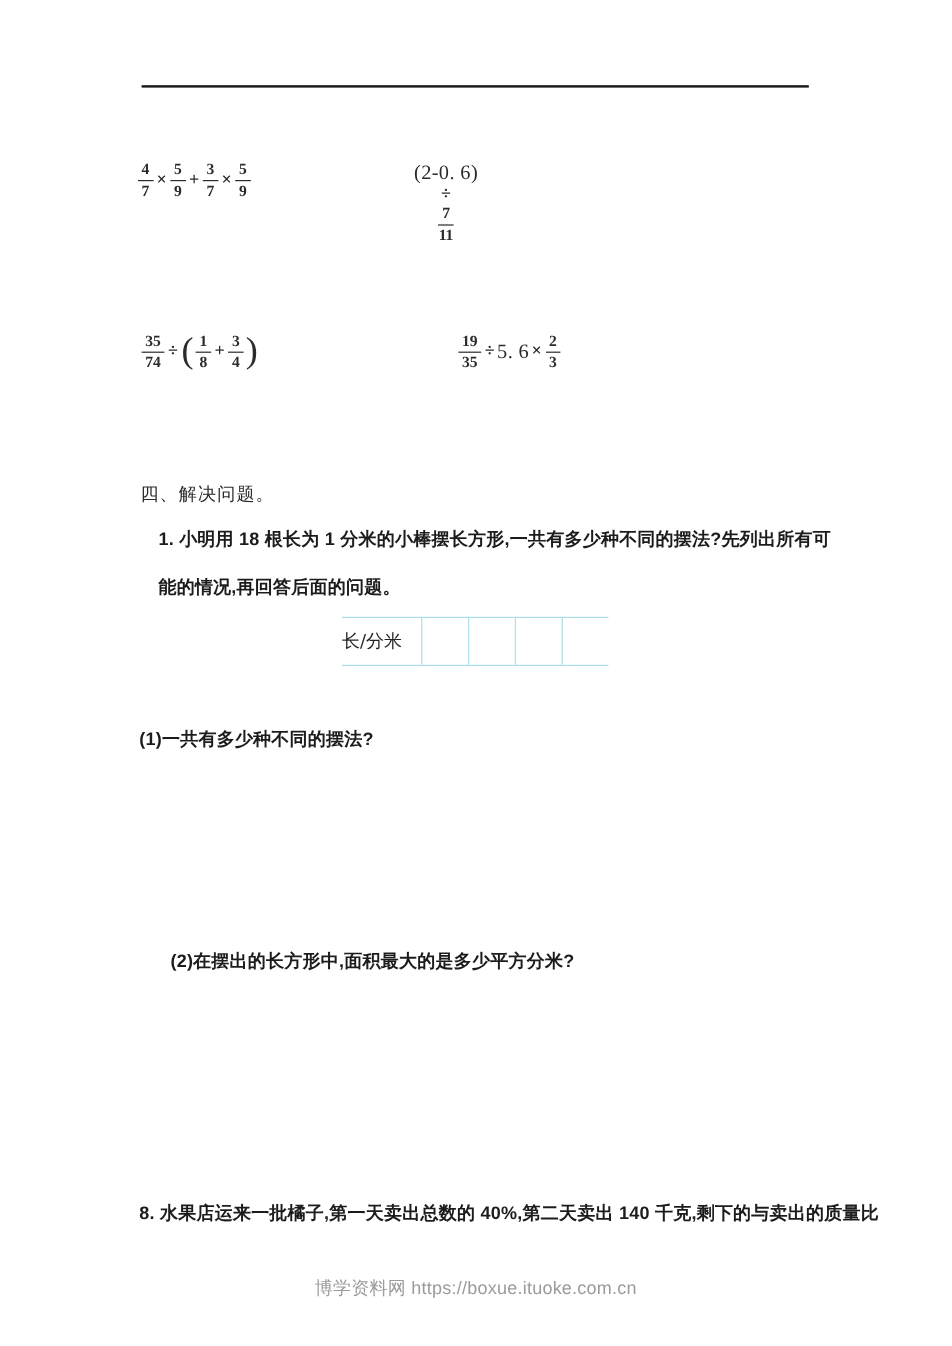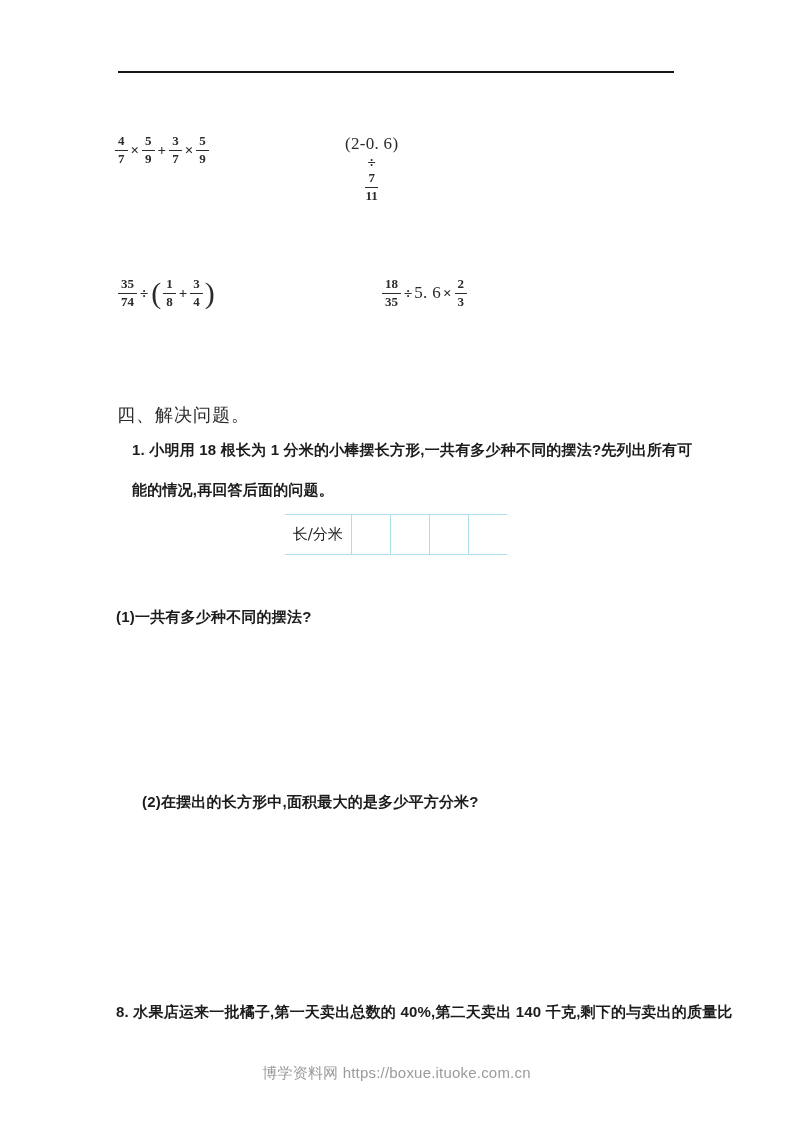--- a/index.html
+++ b/index.html
@@ -48,21 +48,21 @@
 
   .op   { font-size:15px; font-weight:600; margin:0 2px; }
   .mtxt { font-size:17px; font-weight:500; letter-spacing:0.3px; }
   .paren{ font-size:30px; font-weight:400; line-height:1; margin:0 1px; }
 
   
   .section-heading {
     position:absolute;
     left:117px; top:403px;
     font-family:"Liberation Serif", serif;
-    font-size:18px;
+    font-size:15px;
     letter-spacing:1px;
     color:#2a2a2a;
   }
   .bodytext {
     font-size:15px;
     font-weight:600;
     color:#1c1c1c;
     letter-spacing:0.2px;
   }
   .p1-text {
@@ -77,21 +77,21 @@
   .p2-text { position:absolute; left:116px; top:1001px; line-height:22px; white-space:nowrap; }
 
   
   .table-wrap { position:absolute; left:285px; top:514px; }
   .dim-table { border-collapse:collapse; }
   .dim-table td { height:40px; border-bottom:1.5px solid #abdfe9; }
   .dim-table tr:first-child td { border-top:1.5px solid #abdfe9; }
   .dim-table td + td { border-left:1.5px solid #abdfe9; }
   .dim-table .tbl-label {
     width:66px;
-    text-align:center;
+    text-align:left;
     font-family:"DejaVu Serif", serif;
     font-size:15px;
     color:#242424;
   }
   .dim-table .tbl-cell { width:39px; }
 
   
   .footer {
     position:absolute;
     left:0; top:1064px;
@@ -149,21 +149,21 @@
     </span>
     <span class="op">+</span>
     <span class="frac">
       <span class="num">3</span>
       <span class="den">4</span>
     </span>
     <span class="paren">)</span>
   </div>
 <div id="expr-3" class="expr">
     <span class="frac">
-      <span class="num">18</span>
+      <span class="num">19</span>
       <span class="den">35</span>
     </span>
     <span class="op">÷</span>
     <span class="mtxt">5. 6</span>
     <span class="op">×</span>
     <span class="frac">
       <span class="num">2</span>
       <span class="den">3</span>
     </span>
   </div>

